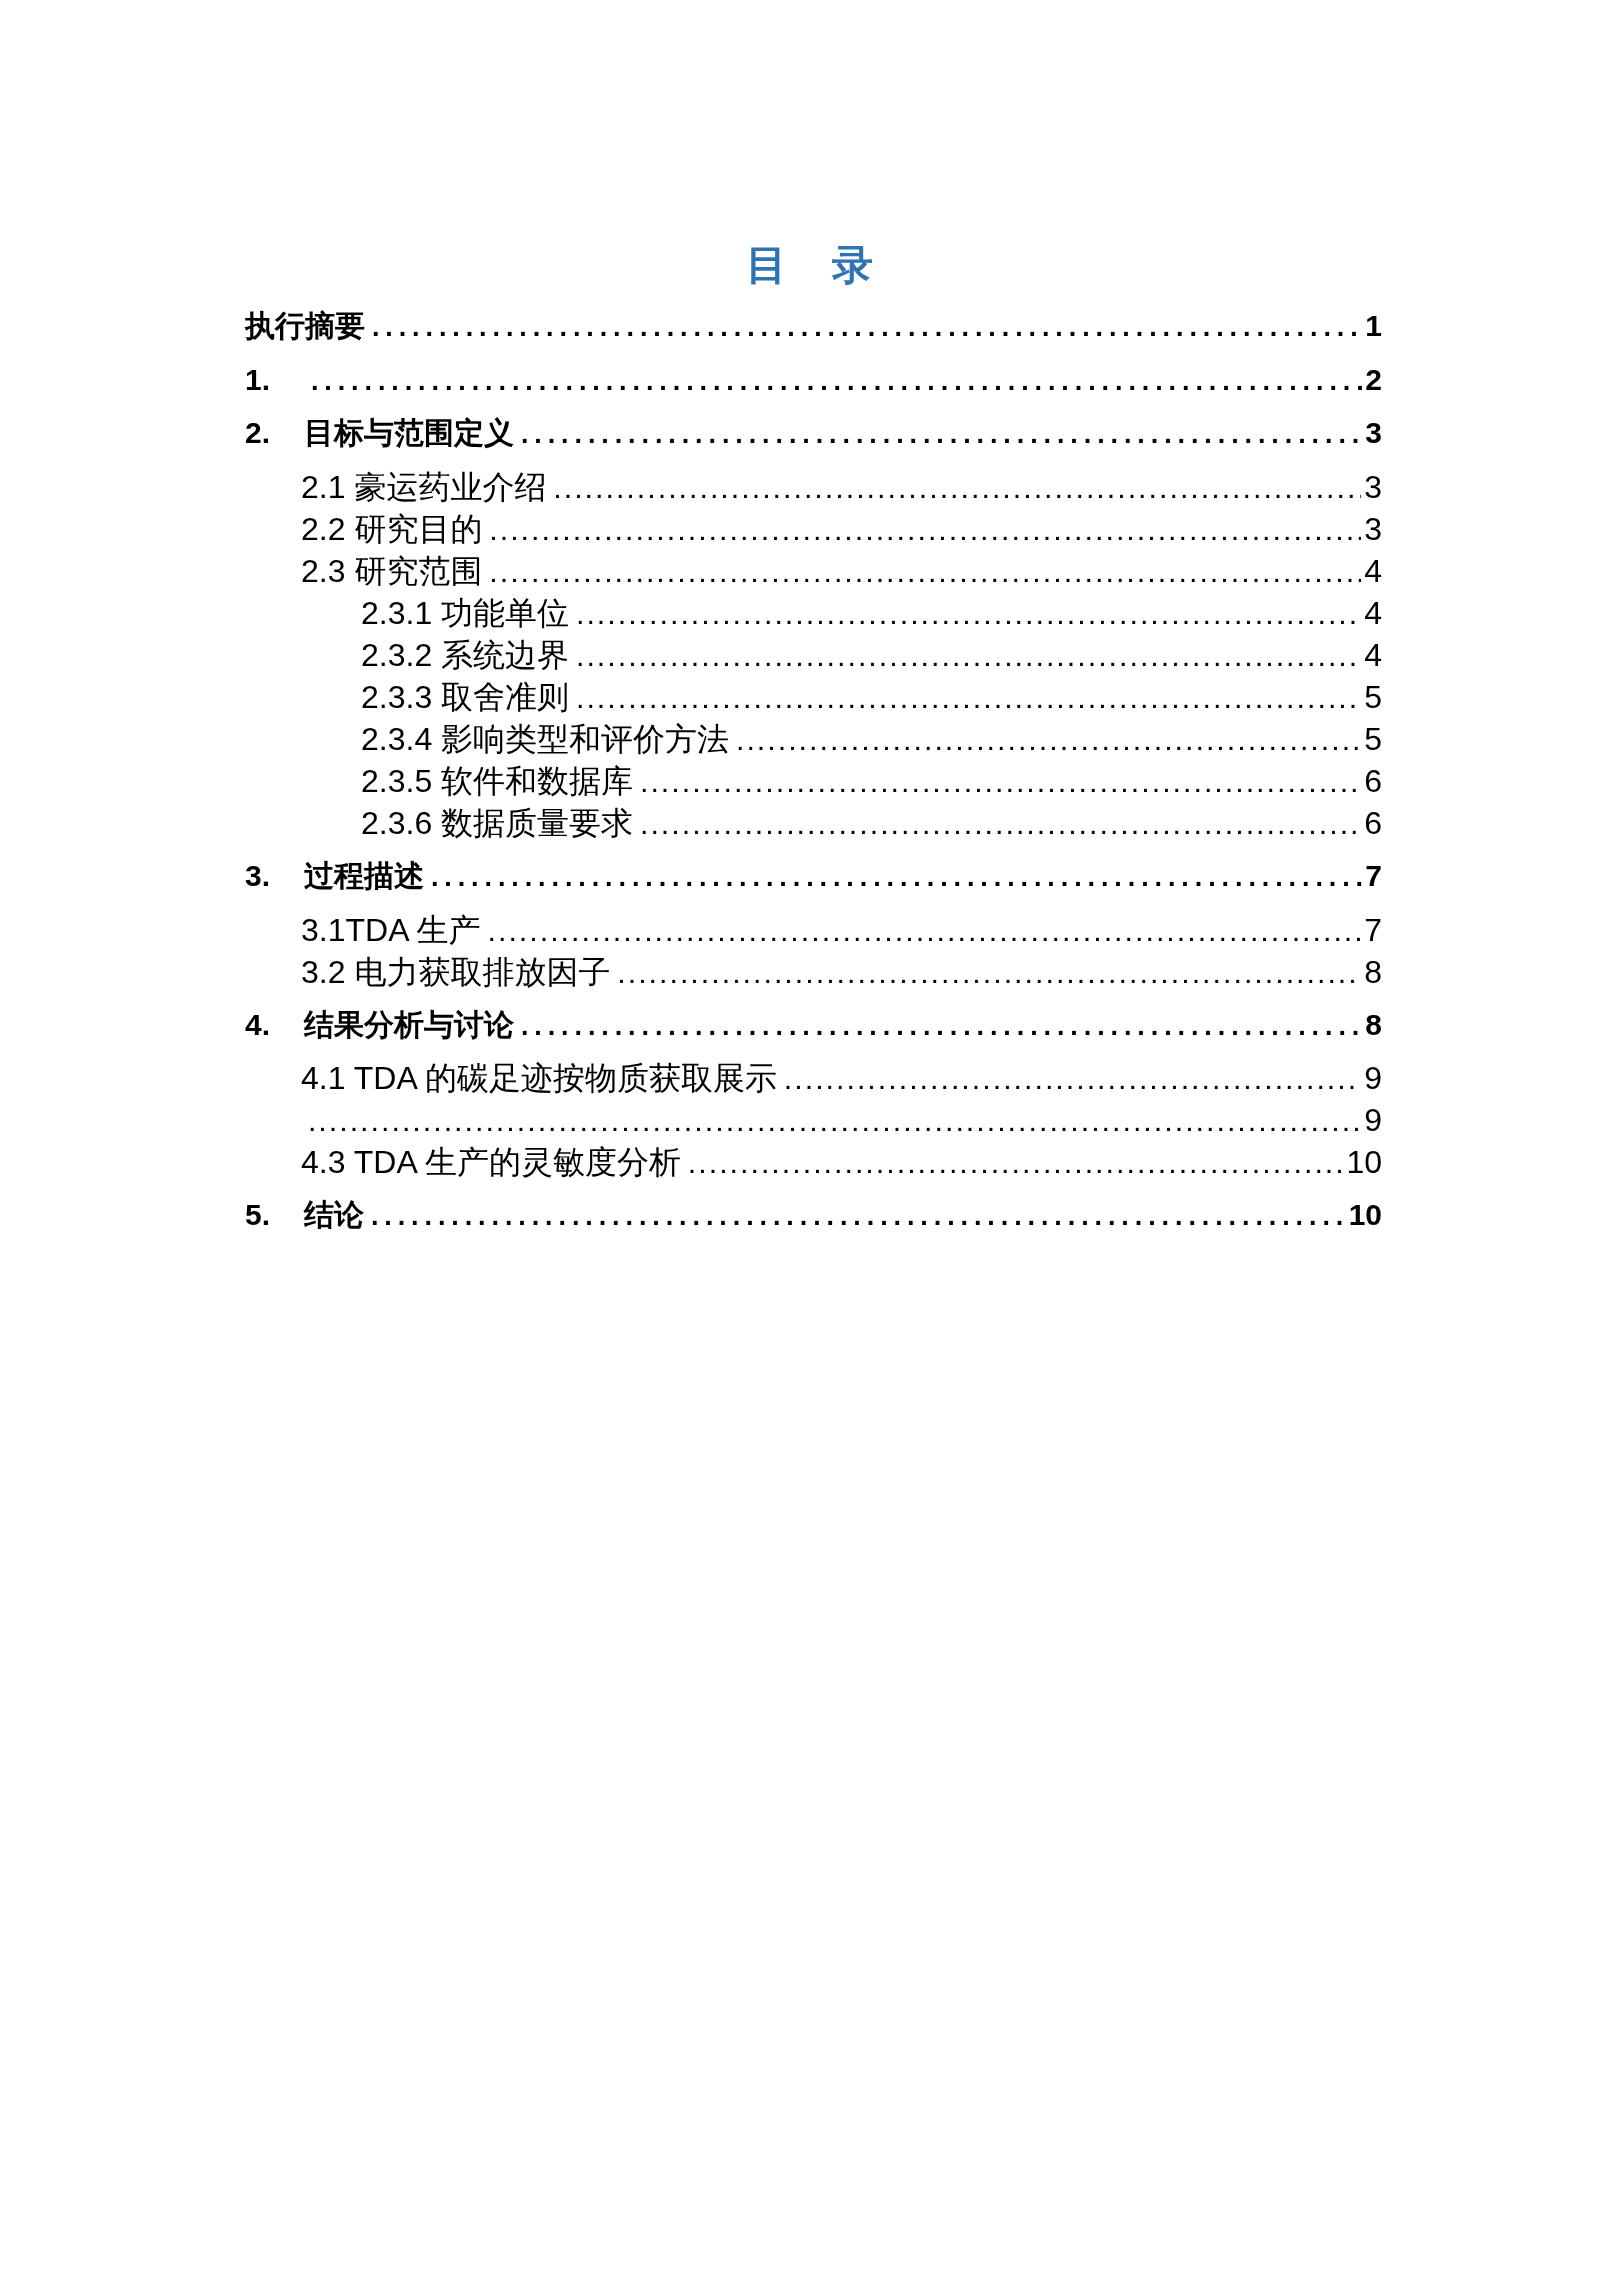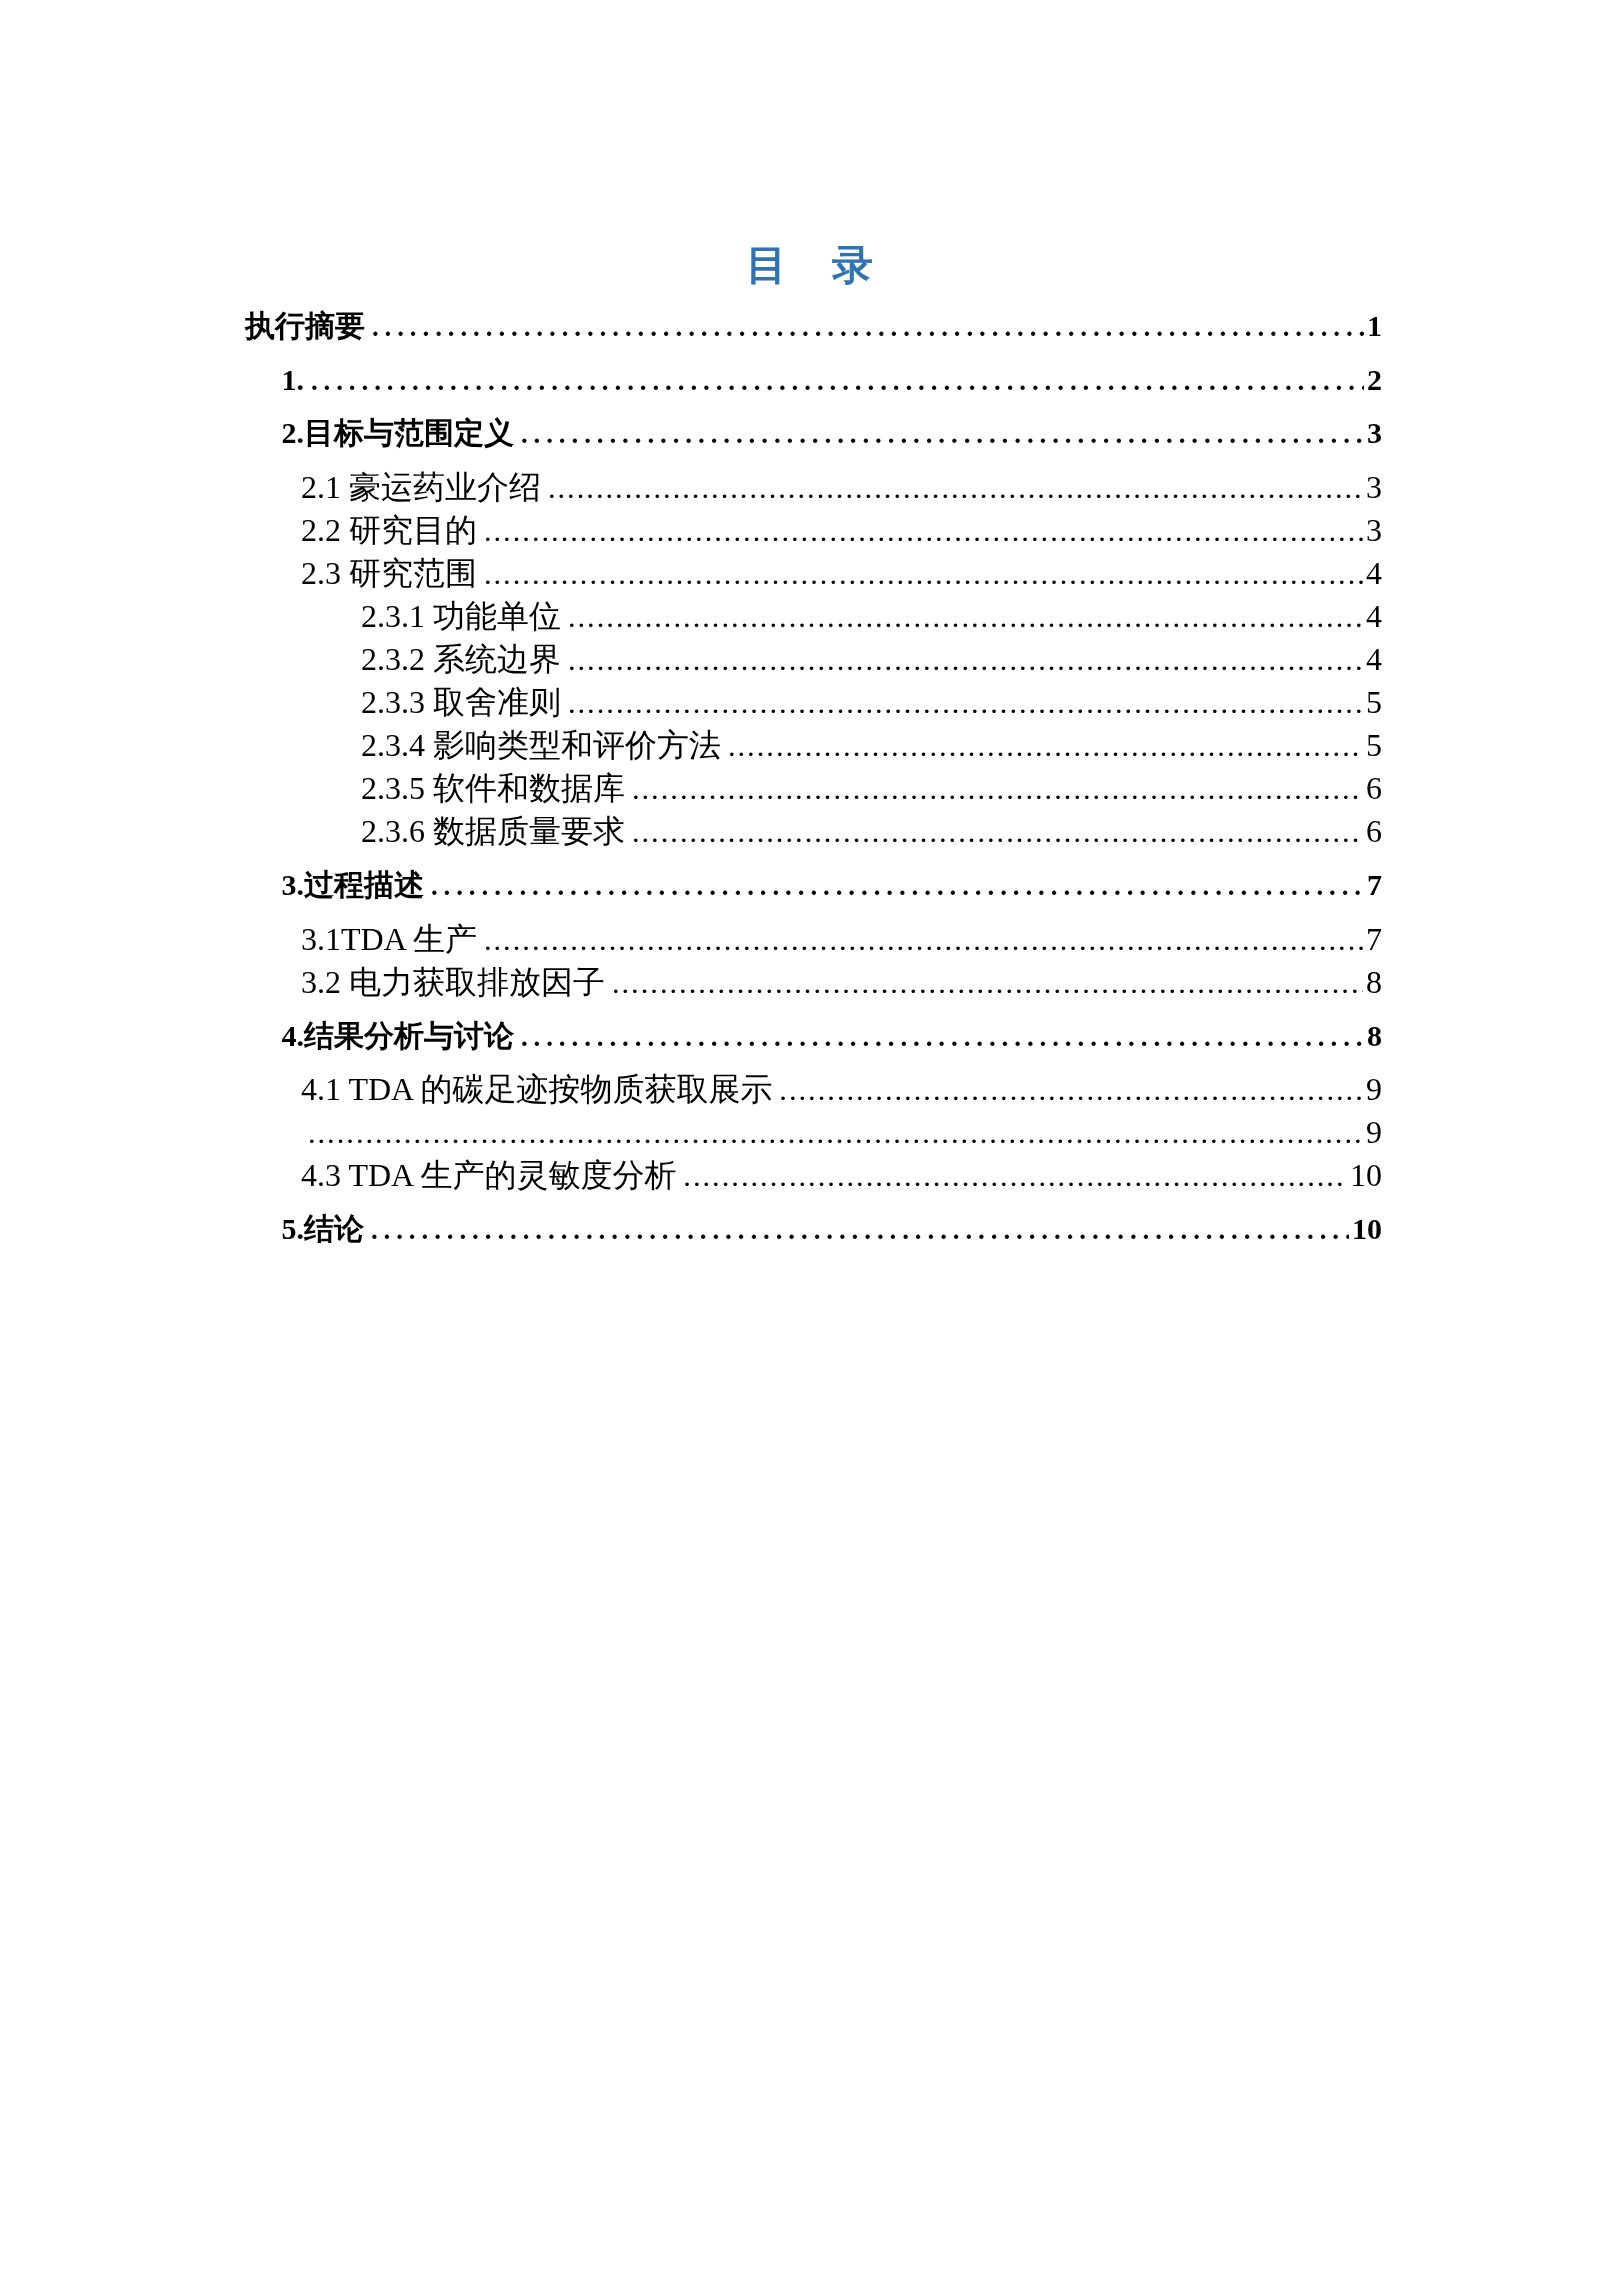--- a/index.html
+++ b/index.html
@@ -2,39 +2,38 @@
 <html><head>
 <meta charset="utf-8">
 <style>
   html, body { margin: 0; padding: 0; background: #e8e8e8; }
   .page {
     position: relative;
     width: 1621px;
     height: 2293px;
     margin: 0 auto;
     background: #ffffff;
-    font-family: Liberation Serif, serif;
+    font-family: Liberation Sans, sans-serif;
     color: #000000;
     overflow: hidden;
   }
   .toc-title {
     margin: 0;
     padding-top: 237px;
     text-align: center;
     font-size: 41px;
     line-height: 57px;
     font-weight: bold;
     color: #2E74B5;
     letter-spacing: 2px;
   }
   .toc {
     margin-top: 7.8px;
     padding-left: 245px;
     padding-right: 239px;
-    text-align: right;
   }
   .toc-row {
     display: flex;
     align-items: baseline;
     line-height: 42px;
     font-size: 32px;
     white-space: nowrap;
   }
   .toc-row.lv1 {
     font-size: 30px;

